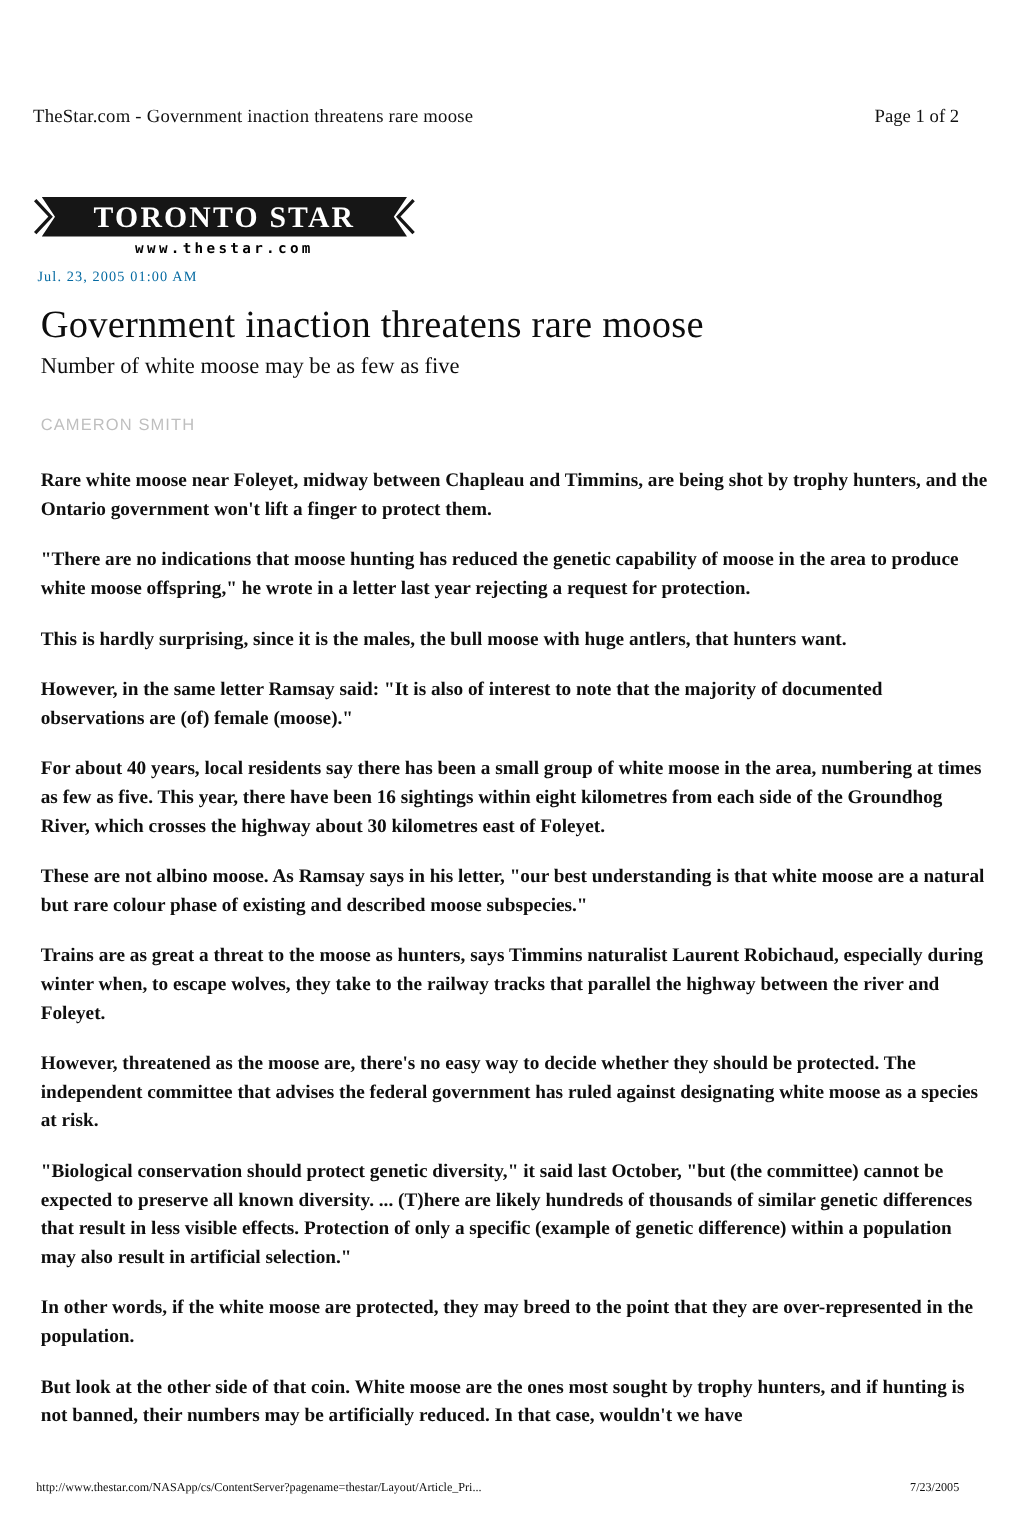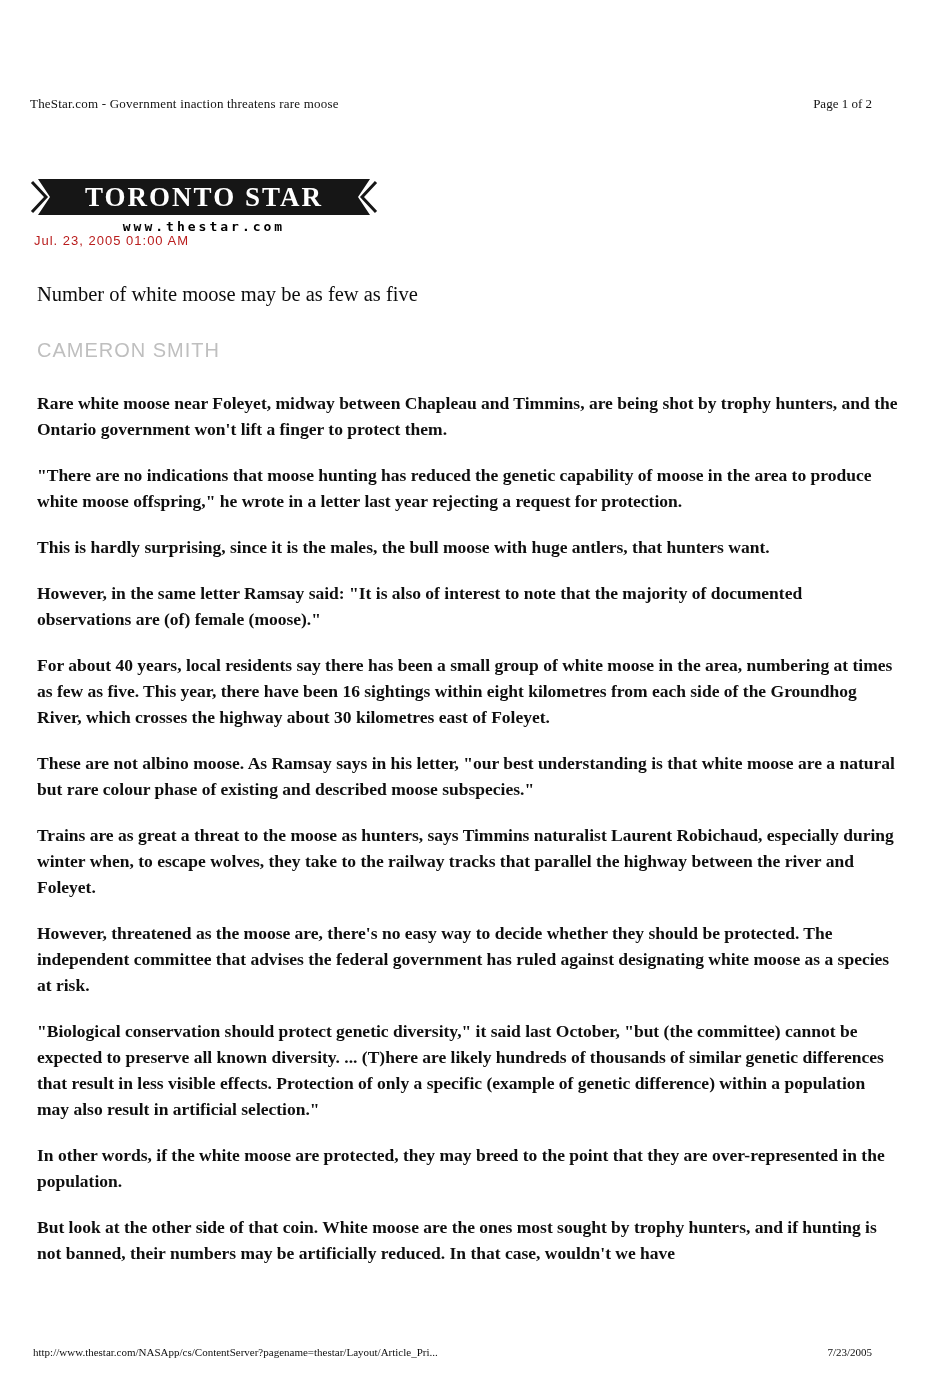--- a/index.html
+++ b/index.html
@@ -18,21 +18,21 @@
   }
   
   .print-header {
     position: absolute;
     top: 96px;
     left: 30px;
     right: 63px;
     display: flex;
     justify-content: space-between;
     align-items: flex-start;
-    font-size: 13px;
+    font-size: 17px;
   }
   .print-header .doc-title { letter-spacing: 0.2px; }
   
   .masthead {
     position: absolute;
     top: 176px;
     left: 28px;
     width: 352px;
   }
   .masthead svg { display: block; }
@@ -40,25 +40,25 @@
     text-align: center;
     font-family: "DejaVu Sans Mono", monospace;
     font-weight: bold;
     font-size: 13px;
     letter-spacing: 3px;
     color: #000000;
     margin-top: 1px;
   }
   .dateline {
     position: absolute;
-    top: 233px;
+    top: 243px;
     left: 34px;
-    font-family: Liberation Sans, sans-serif;
+    font-family: Liberation Serif, serif;
     font-size: 13px;
-    color: #b91c1c;
+    color: #0369a1;
     letter-spacing: 1px;
   }
   
   .article {
     position: absolute;
     top: 276px;
     left: 37px;
     width: 862px;
   }
   .headline {
@@ -71,21 +71,21 @@
   }
   .subhead {
     margin: 7px 0 12px 0;
     font-size: 20.5px;
     font-weight: normal;
     color: #0d0d0d;
   }
   .byline {
     margin-top: 33px;
     font-family: "Liberation Sans", sans-serif;
-    font-size: 20px;
+    font-size: 15px;
     letter-spacing: 1px;
     color: #bfbfbf;
   }
   .body-copy { margin-top: 28px; font-weight: bold; }
   .body-copy p {
     margin: 0 0 20px 0;
     font-size: 17.5px;
     line-height: 26px;
     color: #0f0f0f;
   }
@@ -121,20 +121,21 @@
 
       <polygon points="10,3 342,3 330,21 342,39 10,39 22,21" fill="#161616"></polygon>
       <text x="176" y="30" text-anchor="middle" fill="#ffffff" font-family="Liberation Serif, serif" font-weight="bold" font-size="27" letter-spacing="2">TORONTO STAR</text>
     </svg>
     <div class="site-url">www.thestar.com</div>
   </div>
 
   <div class="dateline">Jul. 23, 2005 01:00 AM</div>
 
   <div class="article">
+    <h1 class="headline">Government inaction threatens rare moose</h1>
     <h2 class="subhead">Number of white moose may be as few as five</h2>
     <div class="byline">CAMERON SMITH</div>
     <div class="body-copy">
 
     <p>Rare white moose near Foleyet, midway between Chapleau and Timmins, are being shot by trophy hunters, and the Ontario government won't lift a finger to protect them.</p>
         <p>"There are no indications that moose hunting has reduced the genetic capability of moose in the area to produce white moose offspring," he wrote in a letter last year rejecting a request for protection.</p>
         <p>This is hardly surprising, since it is the males, the bull moose with huge antlers, that hunters want.</p>
         <p>However, in the same letter Ramsay said: "It is also of interest to note that the majority of documented observations are (of) female (moose)."</p>
         <p>For about 40 years, local residents say there has been a small group of white moose in the area, numbering at times as few as five. This year, there have been 16 sightings within eight kilometres from each side of the Groundhog River, which crosses the highway about 30 kilometres east of Foleyet.</p>
         <p>These are not albino moose. As Ramsay says in his letter, "our best understanding is that white moose are a natural but rare colour phase of existing and described moose subspecies."</p>

